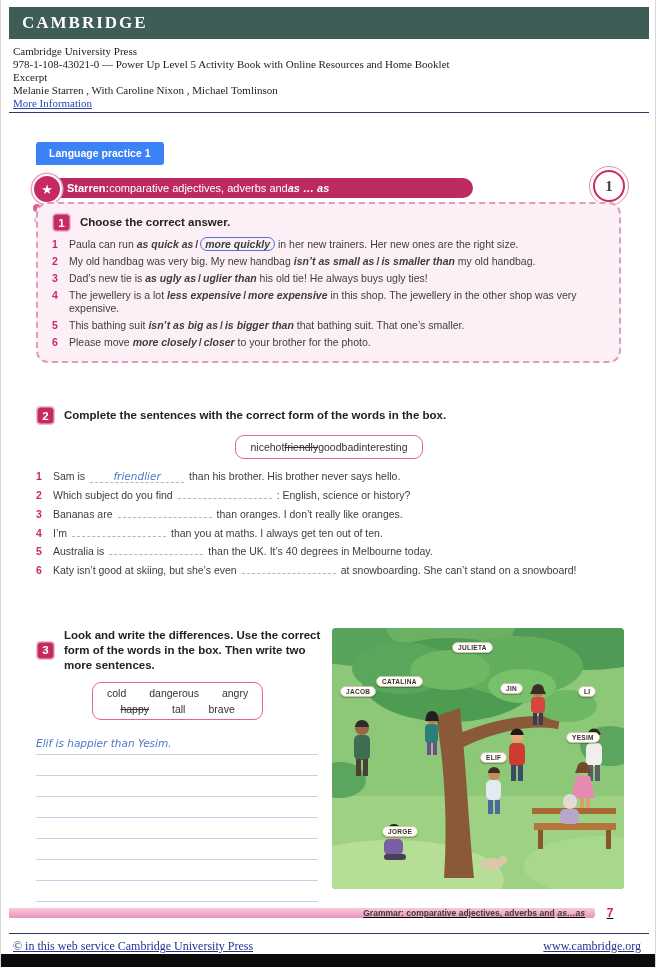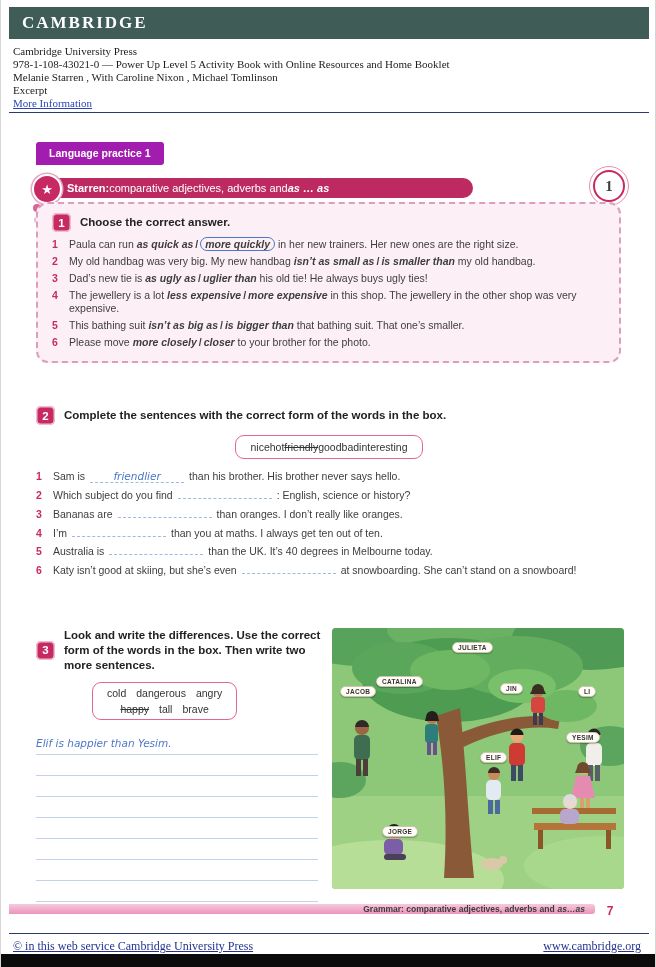--- a/index.html
+++ b/index.html
@@ -13,21 +13,21 @@
   .banner .logo{color:#fff;font-family:Liberation Serif, serif;font-size:17px;font-weight:bold;
           letter-spacing:2px;padding-left:13px;text-transform:uppercase;}
 
   
   .meta{position:absolute;top:45px;left:12px;font-family:"Liberation Serif",serif;
         font-size:11px;color:#1c1c1c;line-height:13px;}
   .meta a{color:#2a47b8;text-decoration:underline;cursor:pointer;}
   .rule{position:absolute;top:112px;left:8px;width:640px;border-top:1.8px solid #2b3a6e;}
 
   
-  .unit-badge{position:absolute;top:142px;left:35px;background:#a21caf;color:#fff;
+  .unit-badge{position:absolute;top:142px;left:35px;background:#3b82f6;color:#fff;
         font-weight:bold;font-size:10.5px;padding:5px 13px 6px;border-radius:3px 3px 3px 0;}
 
   
   .page-circle{position:absolute;top:166px;left:588px;width:38px;height:38px;border:1.5px solid #e88cb1;
         border-radius:50%;display:flex;align-items:center;justify-content:center;}
   .page-circle .inner{width:28px;height:28px;border:2.5px solid #c72a63;border-radius:50%;
         display:flex;align-items:center;justify-content:center;
         font-family:"Liberation Serif",serif;font-weight:bold;font-size:15px;color:#3d3d3d;}
 
   
@@ -66,32 +66,32 @@
   .ex2 .items{margin-top:11px;}
   .ex2 .item{margin:5px 0;}
   .blank{display:inline-block;min-width:94px;border-bottom:1.3px dashed #9fb9de;text-align:center;
         margin:0 5px;line-height:1;}
   .hand{color:#4a77c8;font-style:italic;font-size:10.5px;font-family:"DejaVu Sans",sans-serif;}
 
   
   .ex3{position:absolute;top:628px;left:35px;width:588px;display:flex;gap:11px;}
   .ex3-left{width:285px;flex:none;}
   .ex3 .wordbox{flex-direction:column;gap:4px;margin:9px 0 0 56px;padding:4px 14px;}
-  .wordrow{display:flex;gap:10px;justify-content:center;}
+  .wordrow{display:flex;gap:23px;justify-content:center;}
   .ansline{margin-top:13px;width:282px;border-bottom:1px solid #c3d2e8;padding-bottom:3px;}
   .writeline{height:20px;width:282px;border-bottom:1px solid #c3d2e8;}
 
   
   .illu{position:relative;width:292px;height:261px;border-radius:4px;overflow:hidden;flex:none;}
   .tag{position:absolute;background:#fffdf5;border:1px solid #c9c4b4;border-radius:7px;
         padding:1px 5px;font-size:6.5px;font-weight:bold;color:#333;letter-spacing:.3px;
         box-shadow:0 1px 1px rgba(0,0,0,.25);white-space:nowrap;}
 
   
-  .strip{position:absolute;top:904px;left:8px;width:616px;height:18px;display:flex;align-items:flex-start;}
+  .strip{position:absolute;top:904px;left:8px;width:616px;height:18px;display:flex;align-items:center;text-decoration:underline;}
   .strip .bar{flex:1;background:linear-gradient(#f6cadd,#ec93ba);border-radius:0 3px 3px 0;
         display:flex;align-items:center;justify-content:flex-end;padding-right:10px;
         font-size:8.5px;font-weight:bold;color:#3c3c3c;}
   .strip .bar .gitalic{font-style:italic;margin-left:3px;}
   .strip .pnum{width:30px;display:flex;align-items:center;justify-content:center;background:#fff;
         color:#c72a63;font-weight:bold;font-size:12px;}
 
   .rule2{position:absolute;top:933px;left:8px;width:640px;border-top:1.5px solid #2b3a6e;}
   .footlinks{position:absolute;top:939px;left:12px;right:14px;display:flex;justify-content:space-between;
         font-family:"Liberation Serif",serif;font-size:12px;}
@@ -103,22 +103,22 @@
 
 <div class="page">
 
   <div class="banner">
     <span class="logo">Cambridge</span>
   </div>
 
   <div class="meta">
     <div>Cambridge University Press</div>
     <div>978-1-108-43021-0 — Power Up Level 5 Activity Book with Online Resources and Home Booklet</div>
+    <div>Excerpt</div>
     <div>Melanie Starren , With Caroline Nixon , Michael Tomlinson</div>
-    <div>Excerpt</div>
     <a>More Information</a>
   </div>
   <div class="rule"></div>
 
   <div class="unit-badge">Language practice 1</div>
   <div class="page-circle">
     <div class="inner">1</div>
   </div>
 
   <div class="grammar-bar">

